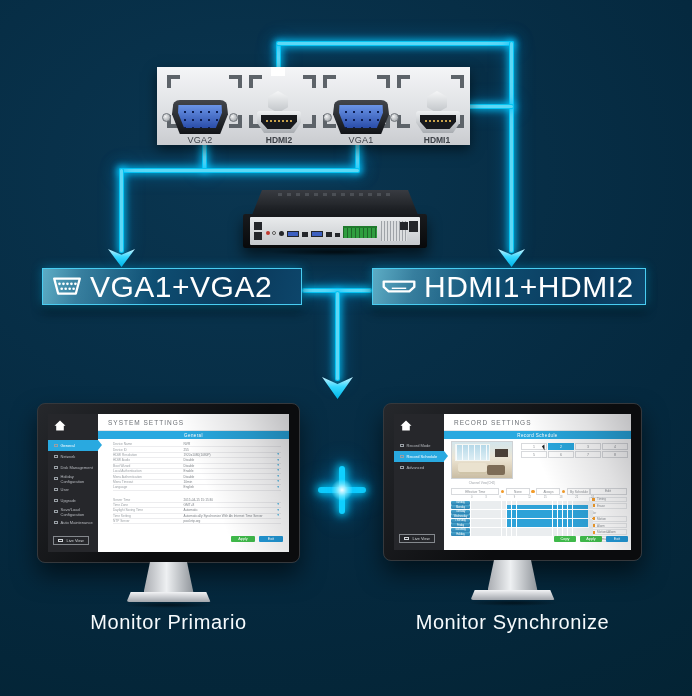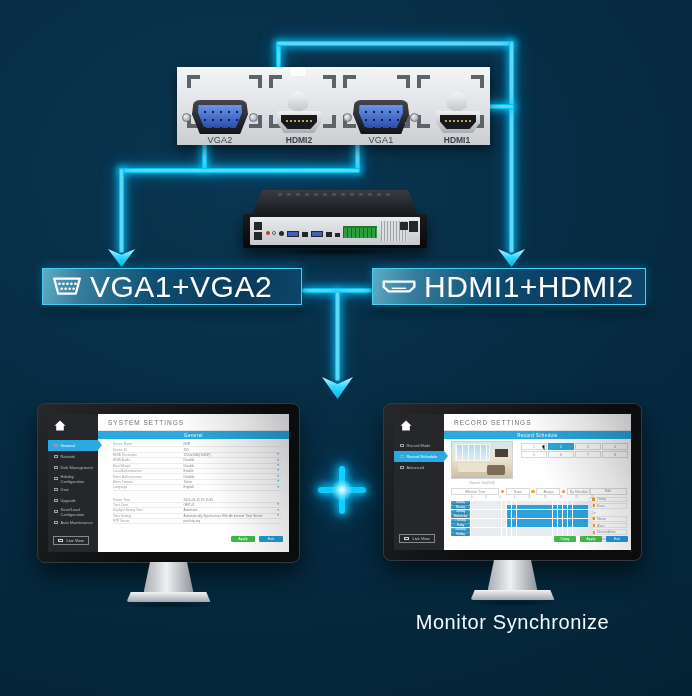--- a/index.html
+++ b/index.html
@@ -12,21 +12,21 @@
   .wire::after{content:'';position:absolute;inset:1px;background:rgba(255,255,255,.35);border-radius:2px;filter:blur(.6px);}
   .arrow{position:absolute;background:linear-gradient(180deg,#c9f2ff 0%,#35d8ff 45%,#00b5e8 100%);
          clip-path:polygon(0 0,50% 32%,100% 0,50% 100%);
          filter:drop-shadow(0 0 5px rgba(0,200,255,.9));}
   .plusbar{position:absolute;background:#0fd0ff;border-radius:3px;
         box-shadow:0 0 9px 2px rgba(0,210,255,.9),0 0 22px 4px rgba(0,170,255,.45);}
   .plusglow{position:absolute;background:radial-gradient(circle,rgba(255,255,255,.95) 0%,rgba(160,240,255,.5) 40%,transparent 70%);}
   
   .panel{position:absolute;left:157px;top:67px;width:313px;height:78px;z-index:2;
          background:linear-gradient(180deg,#f4f5f7 0%,#dfe1e4 55%,#caccd0 100%);
-         box-shadow:0 5px 12px rgba(0,0,0,.5);margin-left:20px;}
+         box-shadow:0 5px 12px rgba(0,0,0,.5);}
   .notch{position:absolute;left:114px;top:0;width:14px;height:9px;background:#ffffff;}
   .bk{position:absolute;width:13px;height:13px;border:0 solid #5d6369;}
   .bk.tl{border-top-width:4px;border-left-width:4px;}
   .bk.tr{border-top-width:4px;border-right-width:4px;}
   .bk.bl{border-bottom-width:4px;border-left-width:4px;}
   .bk.br{border-bottom-width:4px;border-right-width:4px;}
   .vga{position:absolute;width:56px;height:34px;}
   .vga .shell{position:absolute;inset:0;background:linear-gradient(180deg,#43464c,#111317);
       clip-path:polygon(3% 0,97% 0,100% 42%,86% 100%,14% 100%,0 42%);border-radius:8px;}
   .vga .face{position:absolute;left:6px;right:6px;top:5px;bottom:6px;
@@ -721,14 +721,15 @@
           </div>
         </div>
         <div class="glare"></div>
       </div>
     </div>
     <div class="neck" style="top:157px;"></div>
     <div class="base" style="top:187px;"></div>
     <div class="basesh" style="top:196px;"></div>
   </div>
 
+  <div class="caption" style="left:37px;width:263px;">Monitor Primario</div>
   <div class="caption" style="left:383px;width:259px;">Monitor Synchronize</div>
 </div>
 
 </body></html>

